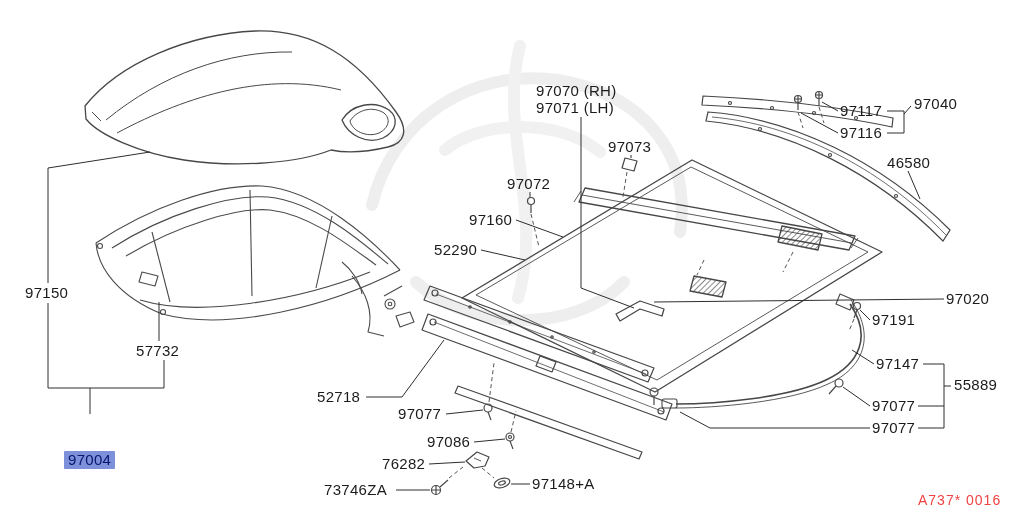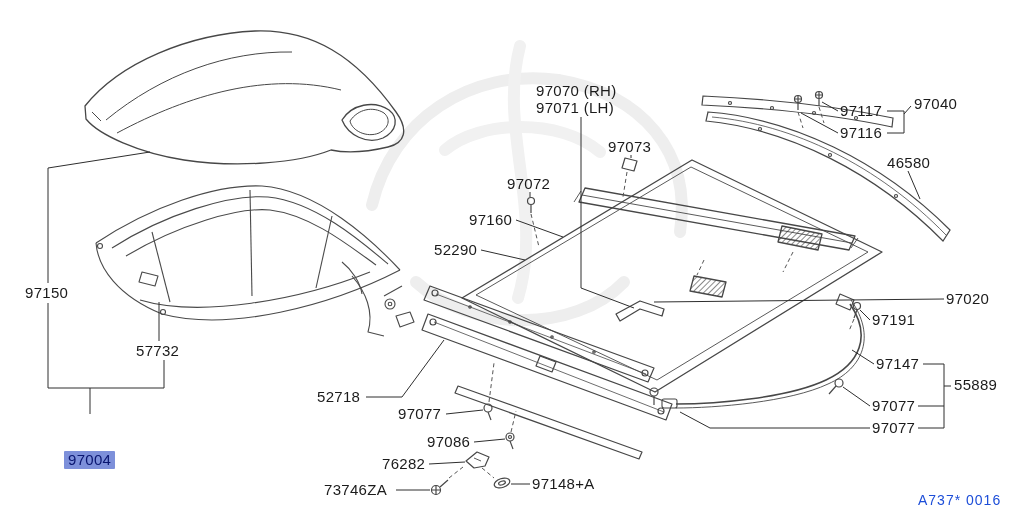--- a/index.html
+++ b/index.html
@@ -7,21 +7,21 @@
     position:relative;width:1024px;height:510px;background:#ffffff;
     overflow:hidden;font-family:Liberation Sans, sans-serif;
   }
   svg.artwork{position:absolute;left:0;top:0;}
   .lbl{
     position:absolute;font-size:15px;line-height:16px;color:#1b1b1b;
     white-space:nowrap;letter-spacing:.3px;cursor:pointer;
   }
   .lbl.selected{padding:1px 4px;color:#0a1670;border-radius:1px;margin-top:36px;}
   .refcode{
-    position:absolute;font-size:14px;color:#1d4ed8;letter-spacing:1px;
+    position:absolute;font-size:14px;color:#ef4444;letter-spacing:1px;
   }
 </style>
 </head>
 <body>
 
 <div class="stage">
 
 <svg class="artwork" width="1024" height="510" viewBox="0 0 1024 510">
   <defs>
     <pattern id="hatch" width="4" height="4" patternUnits="userSpaceOnUse" patternTransform="rotate(45)">

